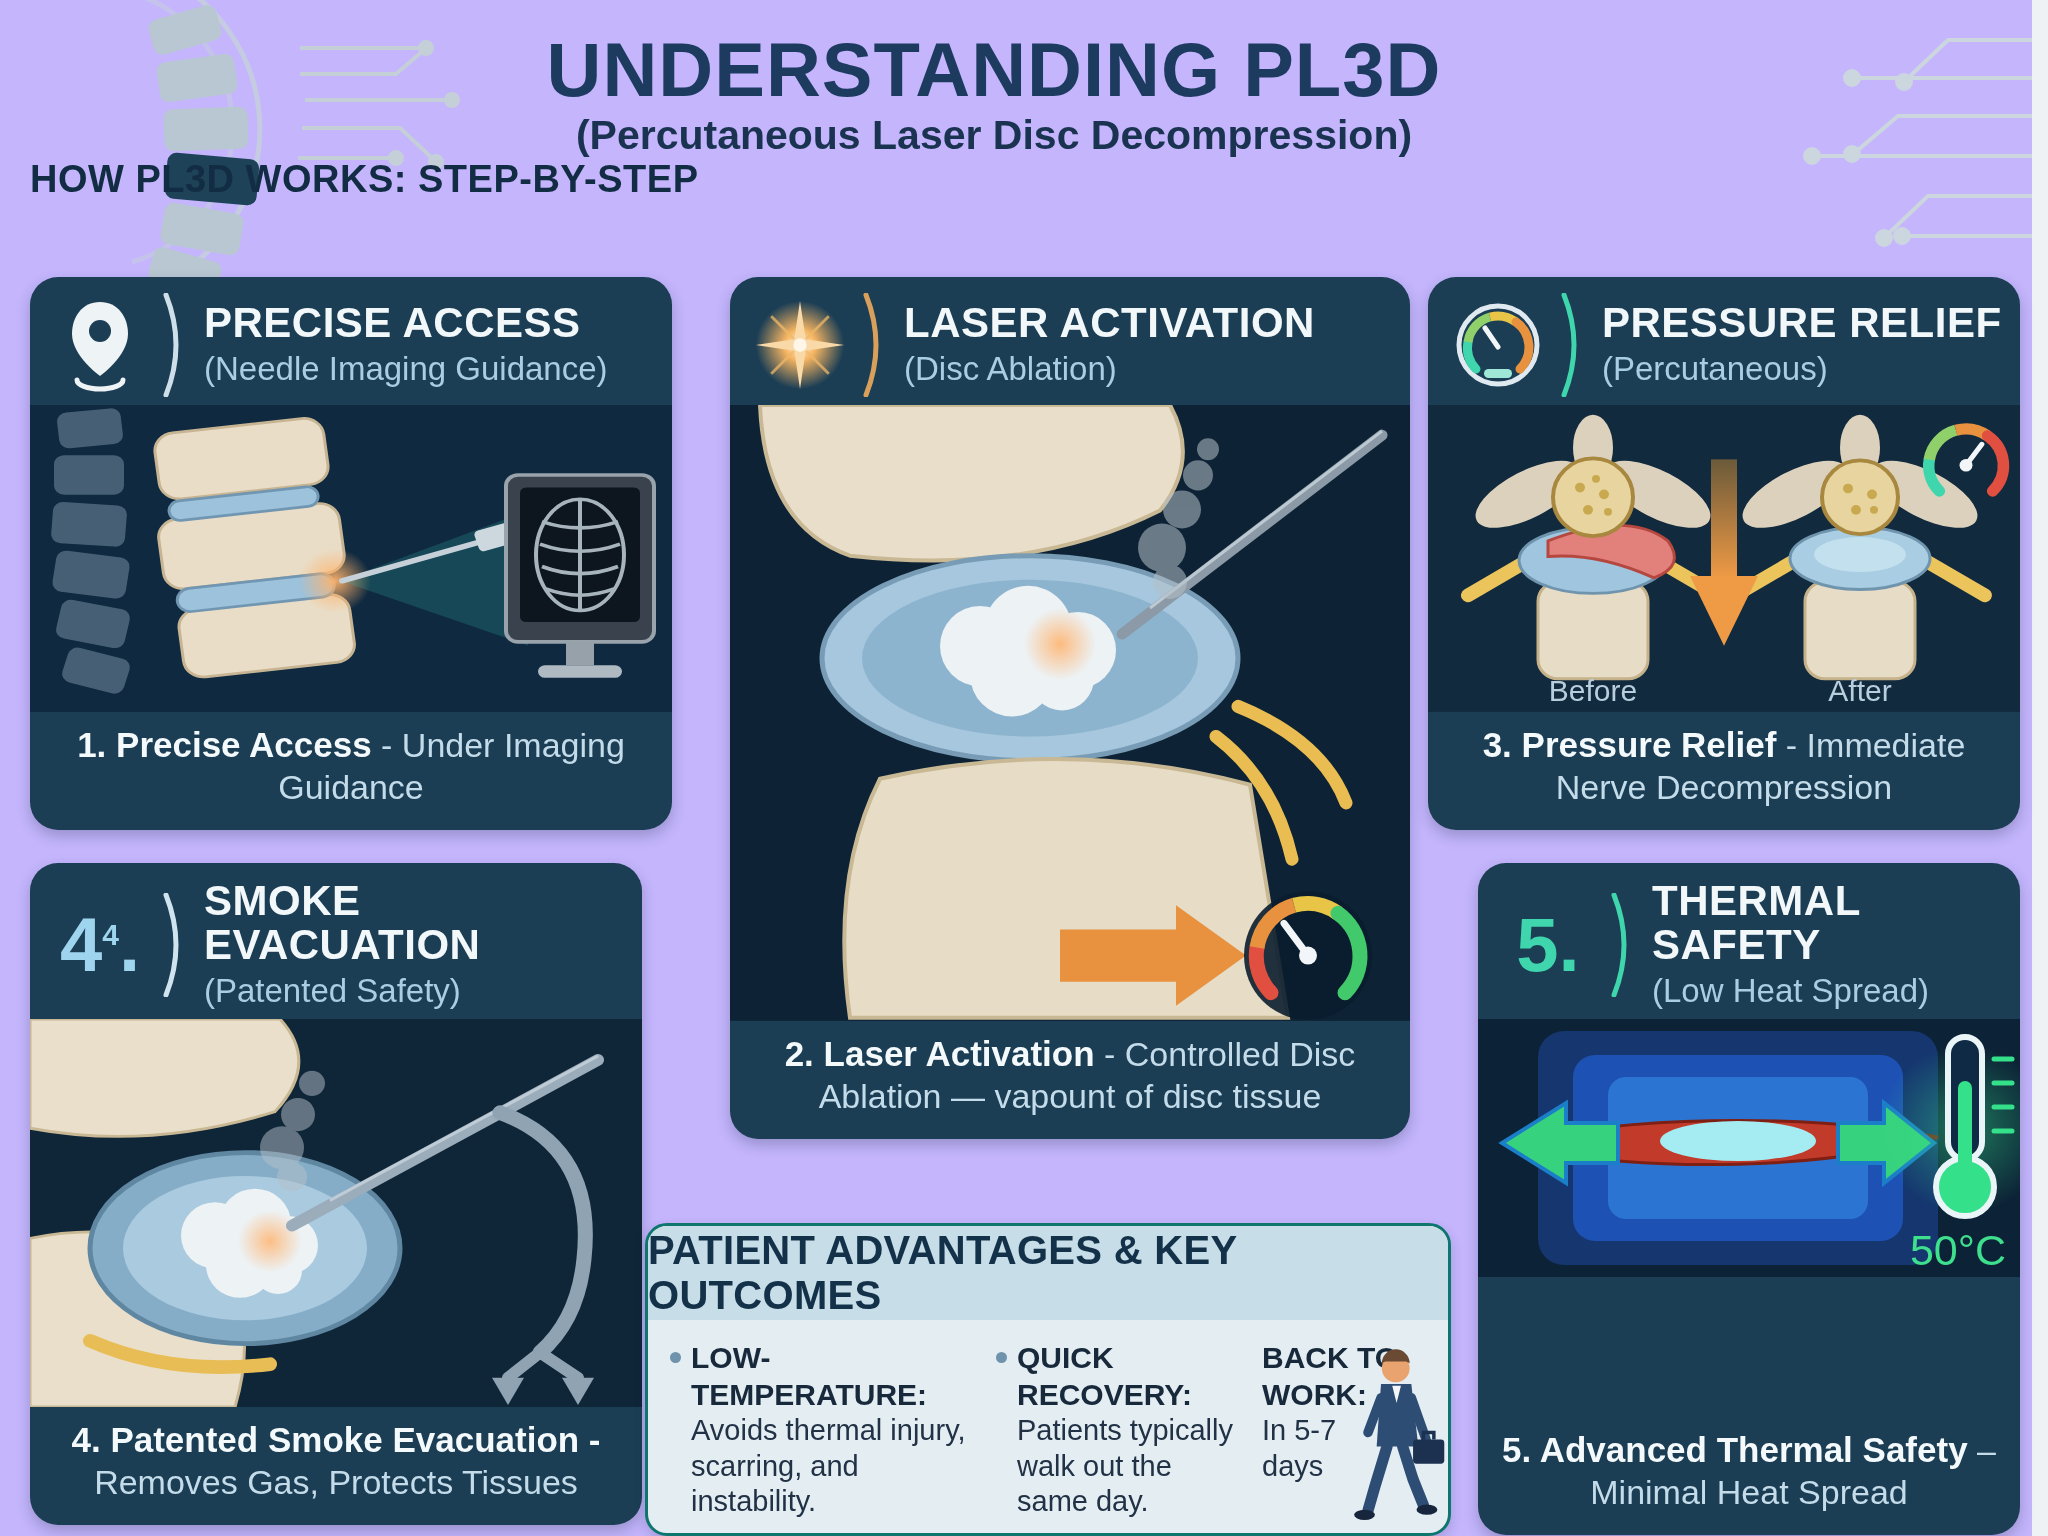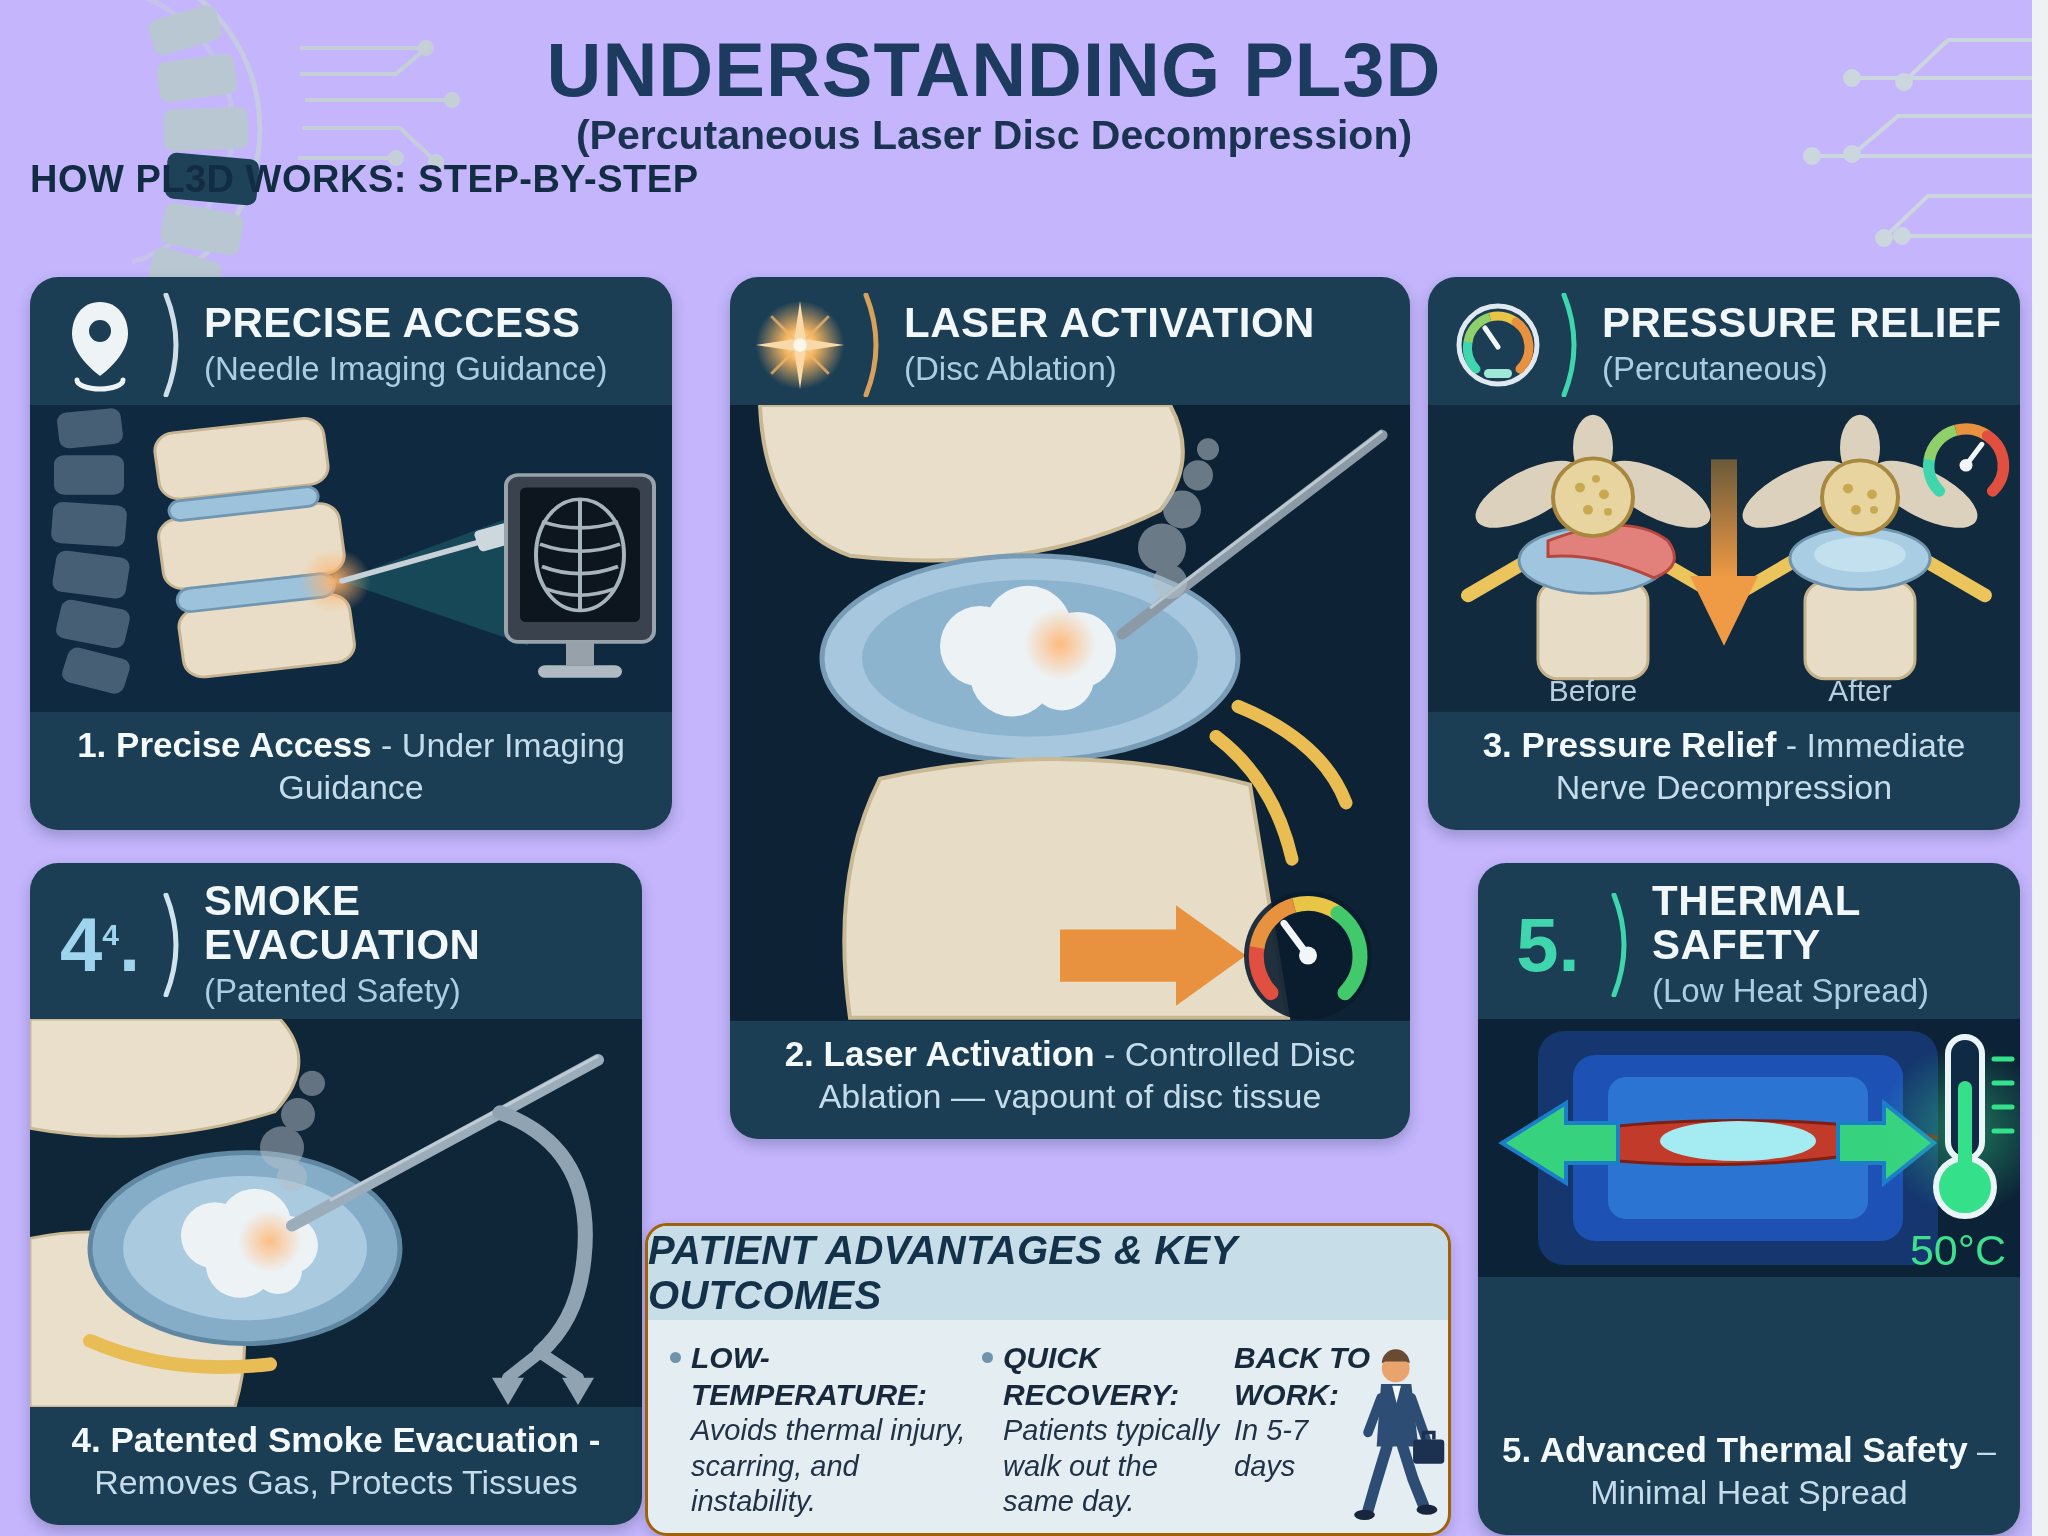--- a/index.html
+++ b/index.html
@@ -35,24 +35,24 @@
   .ba{position:absolute;bottom:4px;text-align:center;color:#b9cedd;font-size:30px;}
   .temp{position:absolute;right:14px;bottom:2px;color:#3fe08d;font-size:43px;font-weight:400;}
 
   .bullets{list-style:none;margin:6px 0 0 0;padding:8px 18px 4px 22px;flex:none;}
   .bullets li{display:flex;gap:14px;margin-bottom:8px;}
   .tdot{flex:none;width:13px;height:13px;border-radius:50%;background:#3fd6ae;margin-top:12px;}
   .btext{font-size:30px;line-height:1.2;color:#b7d3e3;}
   .btext b{color:#f2f7fa;font-weight:700;}
 
   .adv{position:absolute;left:645px;top:1223px;width:800px;height:307px;background:#e3edf2;
-    border:3px solid #a16207;border-radius:22px;overflow:hidden;box-shadow:0 5px 12px rgba(20,40,60,.18);font-style:italic;}
+    border:3px solid #0f766e;border-radius:22px;overflow:hidden;box-shadow:0 5px 12px rgba(20,40,60,.18);}
   .adv-header{background:#c7dde7;height:94px;display:flex;align-items:center;justify-content:center;
     color:#14314a;font-weight:700;font-size:40px;letter-spacing:.3px;}
-  .adv-body{position:relative;display:flex;padding:20px 10px 8px 22px;
+  .adv-body{position:relative;display:flex;gap:14px;padding:20px 10px 8px 22px;
     color:#223246;font-size:29px;line-height:1.22;}
   .adv-item{display:flex;gap:10px;}
   .adot{flex:none;width:11px;height:11px;border-radius:50%;background:#6f93ac;margin-top:12px;}
   .adv-text b{display:block;color:#17293b;font-weight:700;font-size:30px;}
   .man{position:absolute;right:2px;bottom:4px;width:104px;height:186px;}
 </style>
 </head>
 <body>
 
 <div id="stage">

